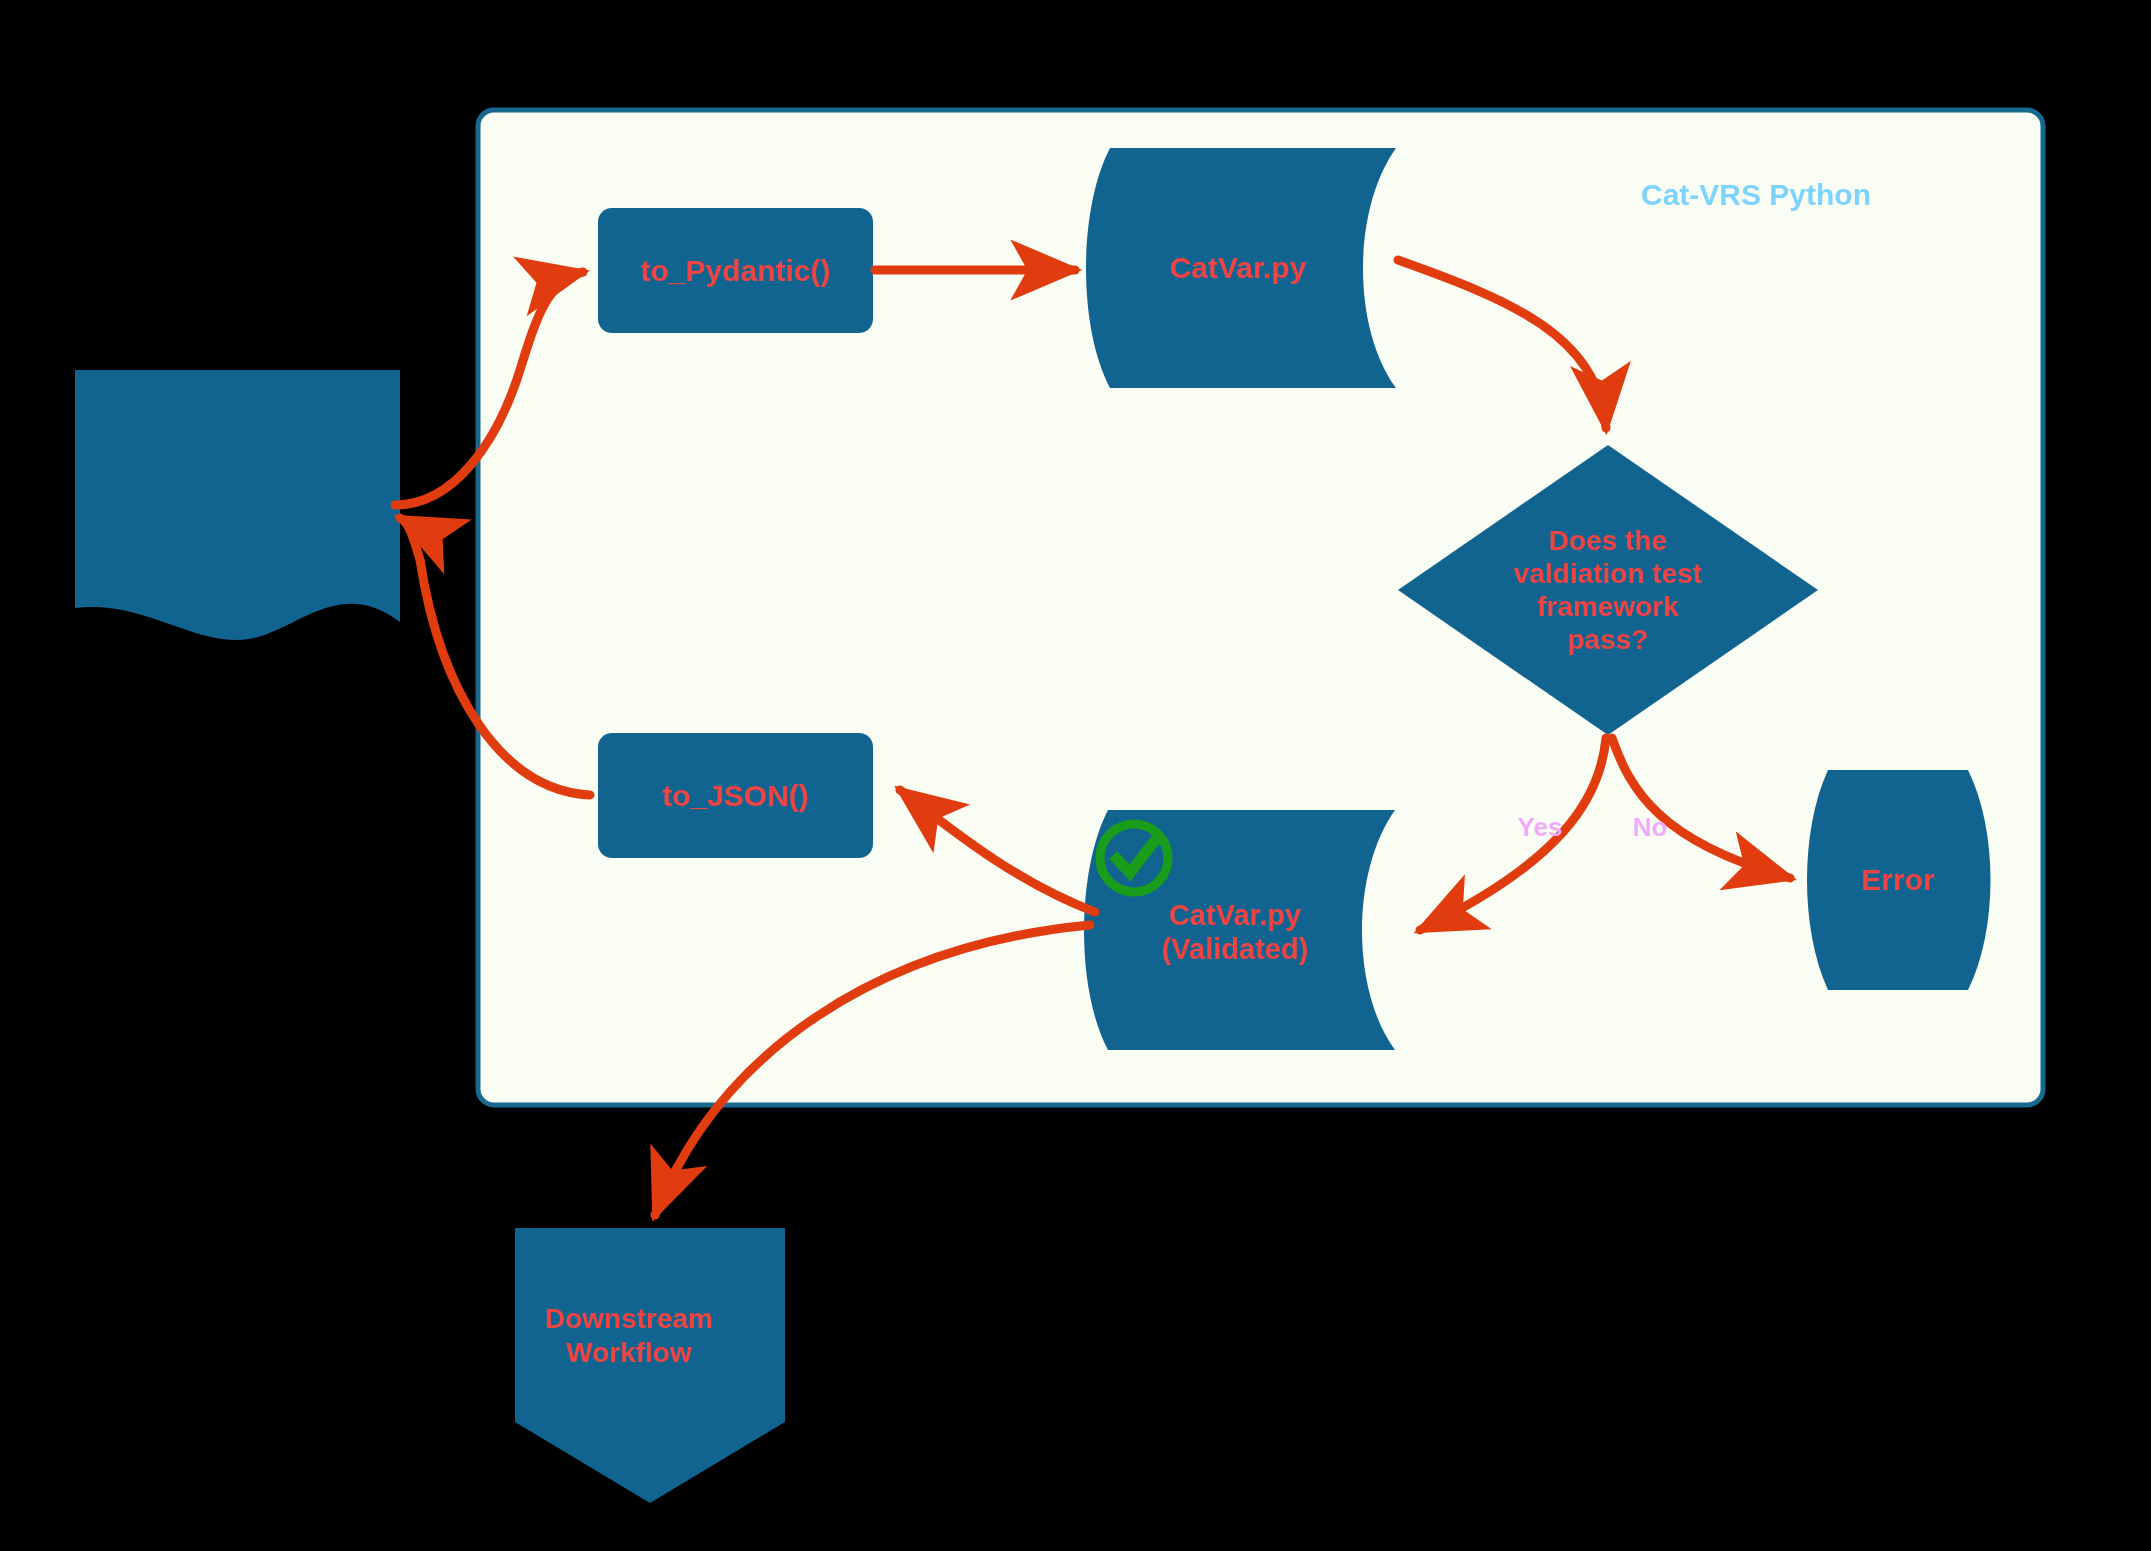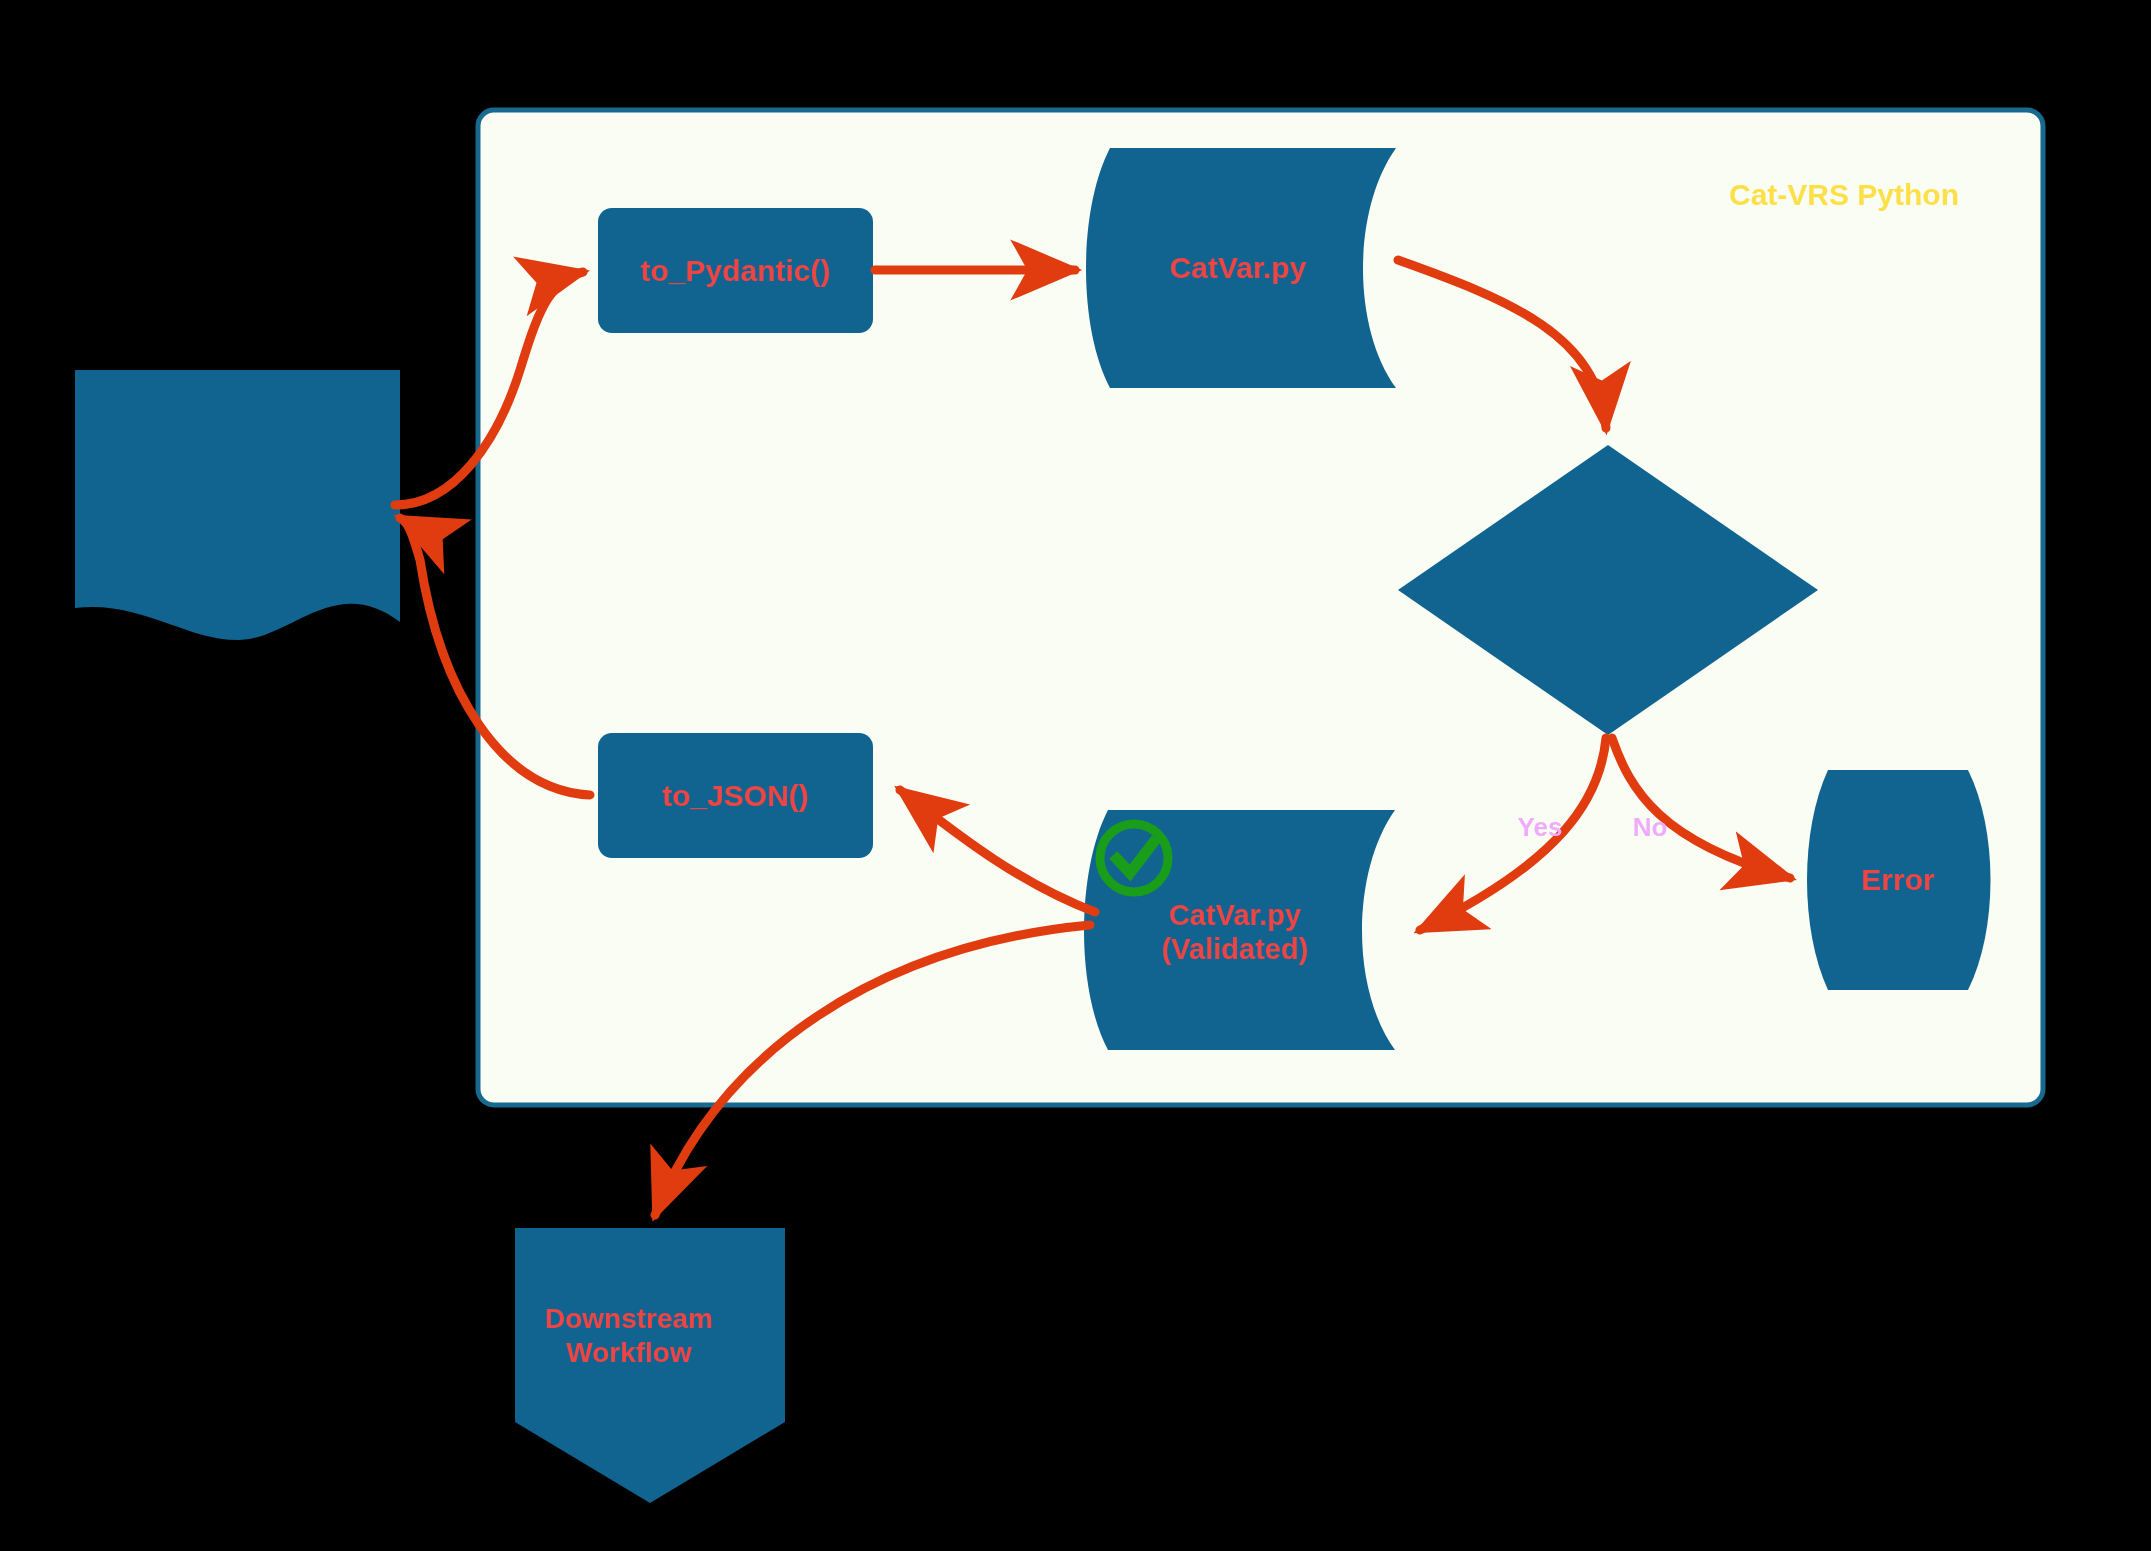--- a/index.html
+++ b/index.html
@@ -12,22 +12,22 @@
   .node-label{
     position:absolute;display:flex;align-items:center;justify-content:center;
     text-align:center;color:#ef4444;font-weight:bold;pointer-events:none;
     line-height:1.18;white-space:pre-line;
   }
   .edge-label{
     position:absolute;display:flex;align-items:center;justify-content:center;
     color:#f0abfc;font-weight:bold;font-size:26px;
   }
   #group-title{
-    position:absolute;color:#fde047;font-weight:bold;font-size:30px;
-    left:1729px;top:178px;
+    position:absolute;color:#7dd3fc;font-weight:bold;font-size:30px;
+    left:1641px;top:178px;
   }
 </style>
 </head>
 <body>
 
 <div id="stage">
 
   <svg class="layer" viewBox="0 0 2151 1551">
 
     <rect x="478" y="110" width="1565" height="995" rx="16" ry="16" fill="#fafdf4" stroke="#17698f" stroke-width="5"></rect>
@@ -91,20 +91,24 @@
     </g>
   </svg>
 
   <div id="group-title">Cat-VRS Python</div>
 
 
   <div class="node-label" style="left:598px;top:208px;width:275px;height:125px;font-size:30px;">to_Pydantic()</div>
 
   <div class="node-label" style="left:1093px;top:148px;width:290px;height:240px;font-size:30px;">CatVar.py</div>
 
+  <div class="node-label" style="left:1448px;top:445px;width:320px;height:290px;font-size:28px;">Does the
+valdiation test
+framework
+pass?</div>
 
   <div class="node-label" style="left:598px;top:733px;width:275px;height:125px;font-size:30px;">to_JSON()</div>
 
   <div class="node-label" style="left:1090px;top:862px;width:290px;height:140px;font-size:29px;">CatVar.py
 (Validated)</div>
 
   <div class="node-label" style="left:1808px;top:770px;width:180px;height:220px;font-size:30px;">Error</div>
 
   <div class="node-label" style="left:515px;top:1228px;width:228px;height:215px;font-size:28px;">Downstream
 Workflow</div>

